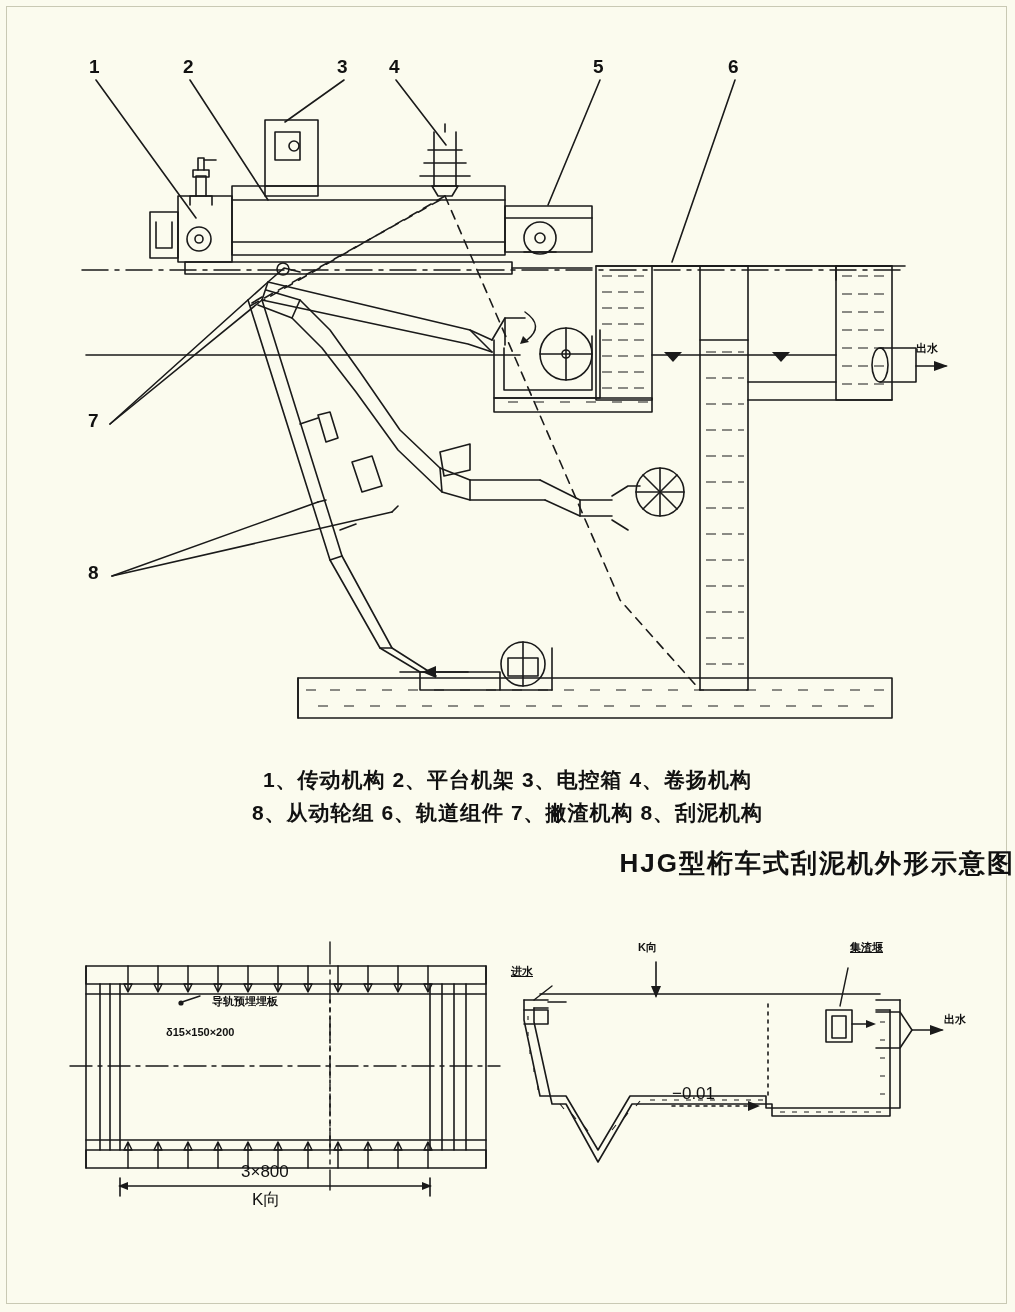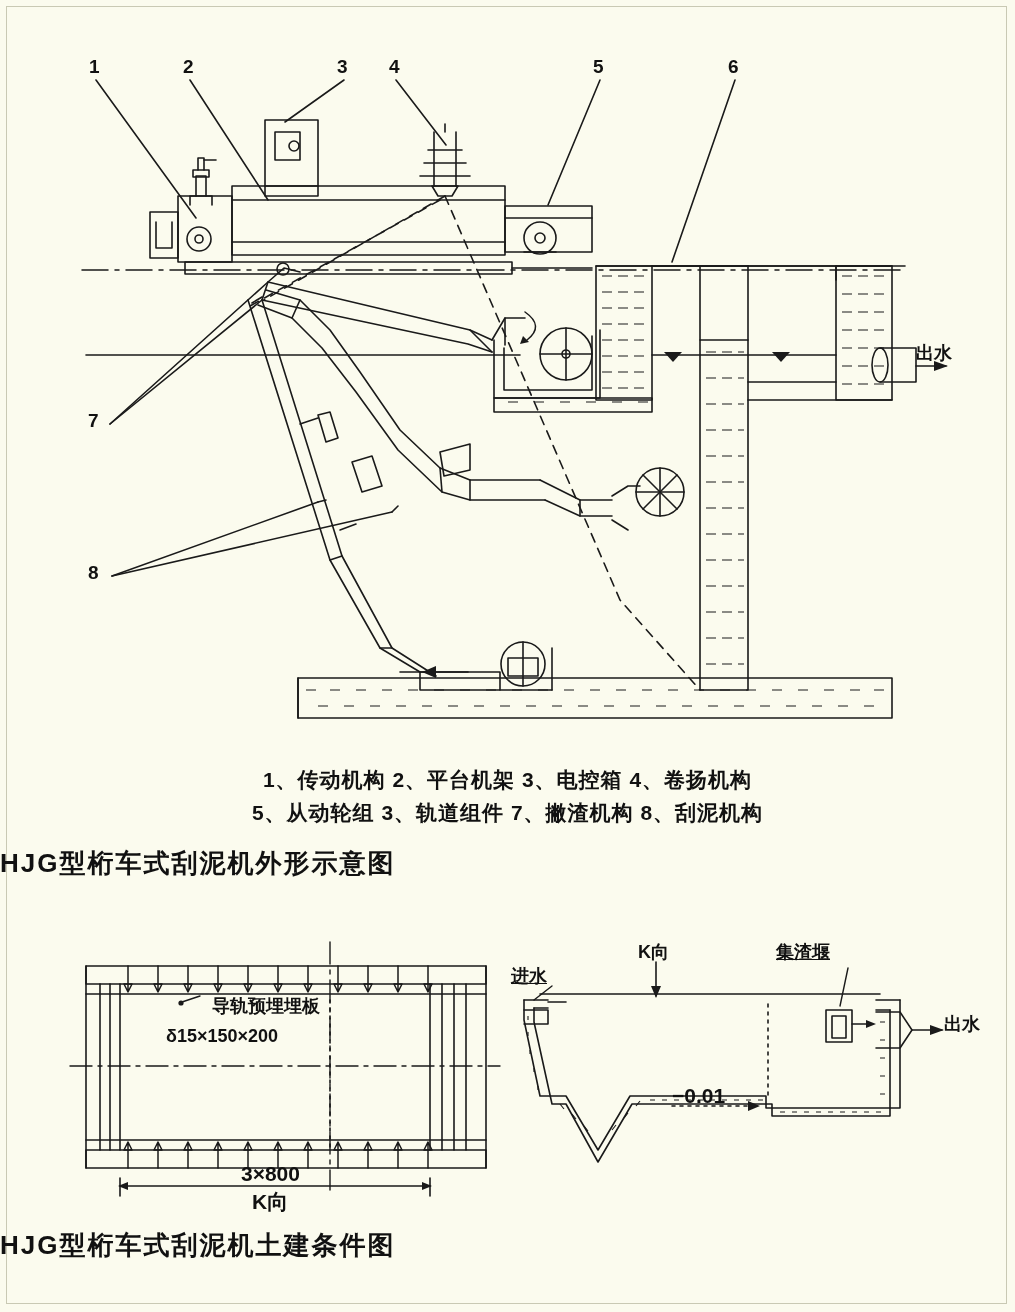--- a/index.html
+++ b/index.html
@@ -54,41 +54,41 @@
     text-align: center;
     font-size: 21px;
     font-weight: bold;
     letter-spacing: 1px;
     color: #111;
   }
   .title {
     position: absolute;
     left: 0;
     width: 1015px;
-    text-align: left;
+    text-align: right;
     font-weight: bold;
     color: #111;
   }
   .title-main {
     top: 846px;
     font-size: 26px;
     letter-spacing: 2px;
   }
   .title-bottom {
     top: 1228px;
     font-size: 26px;
     letter-spacing: 2px;
   }
   .anno {
-    font-size: 18px;
+    font-size: 11px;
     font-weight: 600;
   }
   .dim {
-    font-size: 21px;
-    font-weight: 700;
+    font-size: 17px;
+    font-weight: 400;
   }
 </style>
 </head>
 <body>
 
 <div class="page">
   <div class="frame"></div>
 
   <svg class="draw" viewBox="0 0 1015 1312">
     <g stroke="#1a1a1a" fill="none" stroke-width="1.6" stroke-linejoin="round" stroke-linecap="round">
@@ -286,21 +286,21 @@
   <div class="lbl leader-num" style="left:337px; top:56px;">3</div>
   <div class="lbl leader-num" style="left:389px; top:56px;">4</div>
   <div class="lbl leader-num" style="left:593px; top:56px;">5</div>
   <div class="lbl leader-num" style="left:728px; top:56px;">6</div>
   <div class="lbl leader-num" style="left:88px; top:410px;">7</div>
   <div class="lbl leader-num" style="left:88px; top:562px;">8</div>
 
   <div class="lbl anno" style="left:916px; top:341px;">出水</div>
 
   <div class="legend-line" style="top:766px;">1、传动机构  2、平台机架  3、电控箱   4、卷扬机构</div>
-  <div class="legend-line" style="top:799px;">5、从动轮组  3、轨道组件  7、撇渣机构  8、刮泥机构</div>
+  <div class="legend-line" style="top:799px;">8、从动轮组  6、轨道组件  7、撇渣机构  8、刮泥机构</div>
 
   <div class="title title-main">HJG型桁车式刮泥机外形示意图</div>
 
   <svg class="draw" viewBox="0 0 1015 1312">
     <g stroke="#1a1a1a" fill="none" stroke-width="1.6" stroke-linejoin="round" stroke-linecap="round">
 
       <path d="M86 966 L486 966 L486 984 L86 984 Z"></path>
       <path d="M86 1150 L486 1150 L486 1168 L86 1168 Z"></path>
       <path d="M86 966 L86 1168"></path>
       <path d="M486 966 L486 1168"></path>
@@ -403,18 +403,17 @@
     </g>
   </svg>
 
   <div class="lbl anno" style="left:212px; top:994px;">导轨预埋埋板</div>
   <div class="lbl anno" style="left:166px; top:1026px;">δ15×150×200</div>
   <div class="lbl dim" style="left:241px; top:1162px;">3×800</div>
   <div class="lbl dim" style="left:252px; top:1188px;">K向</div>
 
   <div class="lbl anno" style="left:511px; top:964px;text-decoration:underline;">进水</div>
   <div class="lbl anno" style="left:638px; top:940px;">K向</div>
-  <div class="lbl anno" style="left:776px; top:940px;text-decoration:underline;">集渣堰</div>
+  <div class="lbl anno" style="left:850px; top:940px;text-decoration:underline;">集渣堰</div>
   <div class="lbl anno" style="left:944px; top:1012px;">出水</div>
   <div class="lbl dim" style="left:672px; top:1084px;">−0.01</div>
 
-  <div class="title title-bottom">HJG型桁车式刮泥机土建条件图</div>
 </div>
 
 </body></html>

